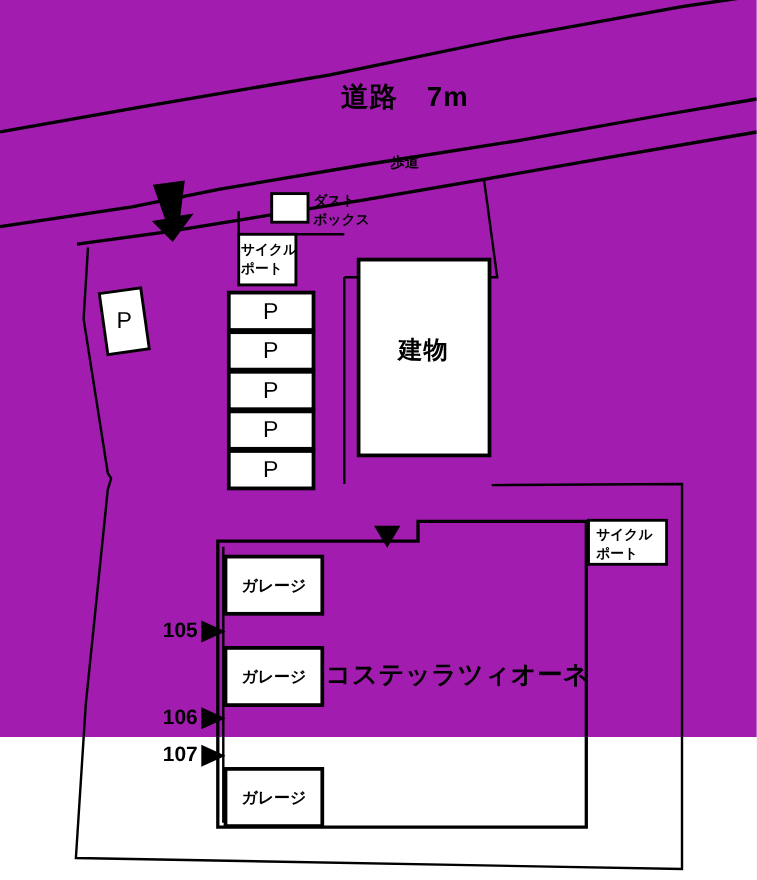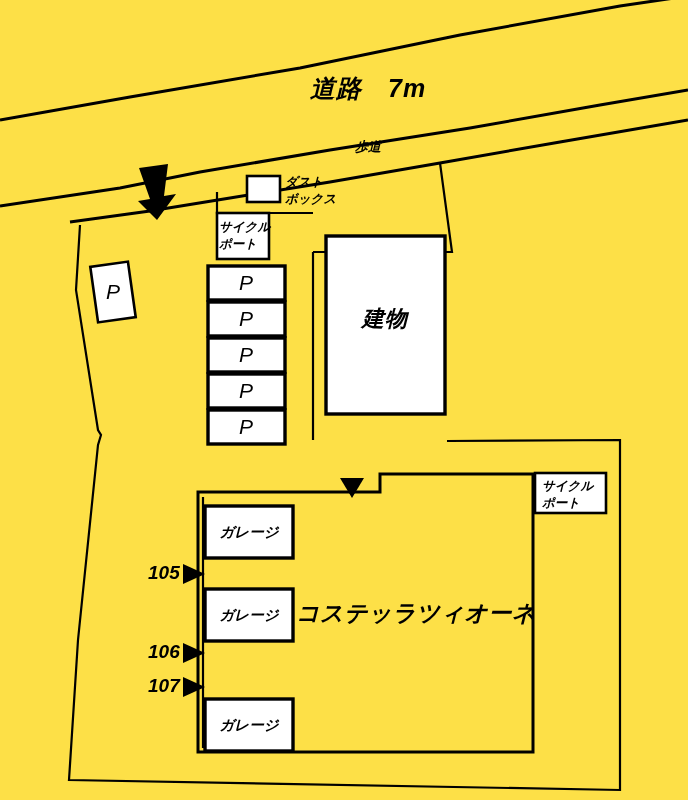--- a/index.html
+++ b/index.html
@@ -10,23 +10,22 @@
   }
   body {
     width: 688px;
     height: 800px;
     font-family: "Liberation Sans", "DejaVu Sans", sans-serif;
     overflow: hidden;
   }
   #plan-root {
     position: relative;
     width: 688px;
-    height: 800px;
-    background: #fde047;
-    font-style: italic;
+    height: 670px;
+    background: #a21caf;
   }
   svg#plan-svg {
     position: absolute;
     top: 0;
     left: 0;
     width: 688px;
     height: 800px;
     display: block;
   }
   .ln {

